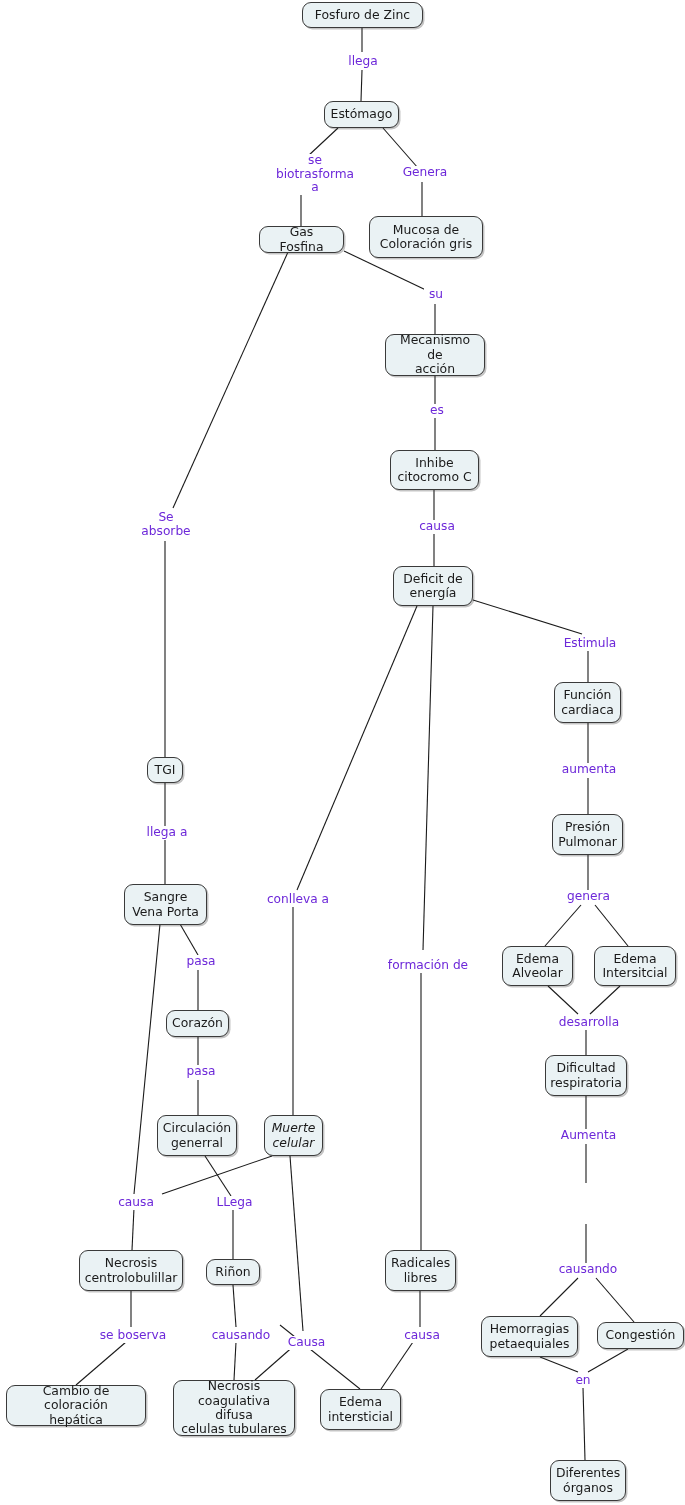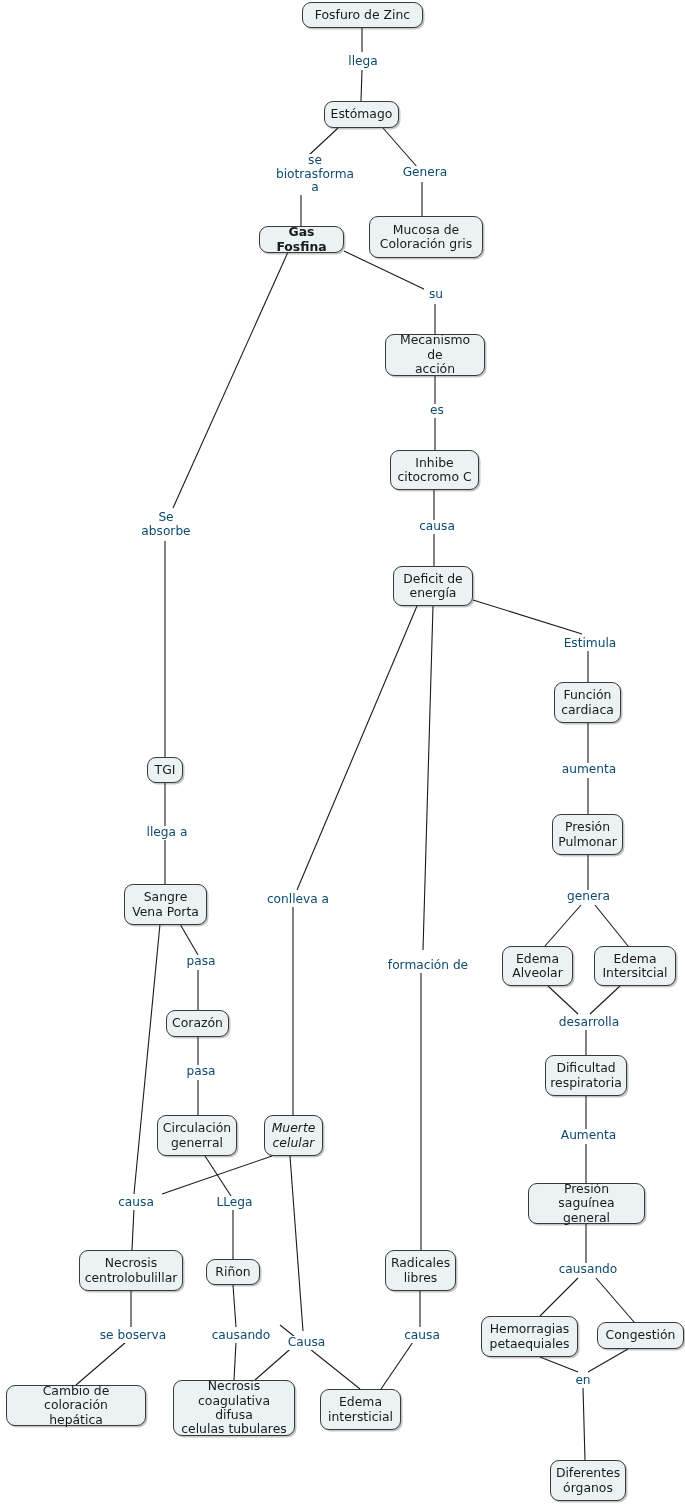--- a/index.html
+++ b/index.html
@@ -19,21 +19,21 @@
     display:flex;
     align-items:center;
     justify-content:center;
     padding:2px 6px;
     box-shadow:1.5px 1.5px 0 rgba(60,60,60,0.30);
     white-space:pre-line;
     z-index:3;
   }
   .lbl{
     position:absolute;
-    color:#0c4a6e;
+    color:#6d28d9;
     font-size:12.2px;
     line-height:13.6px;
     text-align:center;
     white-space:pre-line;
     background:#ffffff;
     z-index:2;
     padding:0 1px;
   }
 </style>
 </head>
@@ -93,41 +93,39 @@
       <line x1="586" y1="1144" x2="586" y2="1183" stroke="#1a1a1a" stroke-width="1.1"></line>
       <line x1="586" y1="1224" x2="586" y2="1263" stroke="#1a1a1a" stroke-width="1.1"></line>
       <line x1="578" y1="1278" x2="540" y2="1316" stroke="#1a1a1a" stroke-width="1.1"></line>
       <line x1="596" y1="1278" x2="634" y2="1322" stroke="#1a1a1a" stroke-width="1.1"></line>
       <line x1="540" y1="1357" x2="578" y2="1372" stroke="#1a1a1a" stroke-width="1.1"></line>
       <line x1="628" y1="1349" x2="588" y2="1372" stroke="#1a1a1a" stroke-width="1.1"></line>
       <line x1="583" y1="1388" x2="585" y2="1460" stroke="#1a1a1a" stroke-width="1.1"></line>
     </svg>
 <div class="node" style="left: 302px; top: 2px; width: 121px; height: 26px;">Fosfuro de Zinc</div>
     <div class="node" style="left: 324px; top: 101px; width: 75px; height: 27px;">Estómago</div>
-    <div class="node" style="left: 259px; top: 226px; width: 85px; height: 27px; font-weight: bold;">Gas Fosfina</div>
+    <div class="node" style="left: 259px; top: 226px; width: 85px; height: 27px;">Gas Fosfina</div>
     <div class="node" style="left: 369px; top: 216px; width: 114px; height: 42px;">Mucosa de
 Coloración gris</div>
     <div class="node" style="left: 385px; top: 334px; width: 100px; height: 42px;">Mecanismo de
 acción</div>
     <div class="node" style="left: 390px; top: 450px; width: 89px; height: 40px;">Inhibe
 citocromo C</div>
     <div class="node" style="left: 393px; top: 566px; width: 80px; height: 40px;">Deficit de
 energía</div>
     <div class="node" style="left: 554px; top: 682px; width: 67px; height: 41px;">Función
 cardiaca</div>
     <div class="node" style="left: 552px; top: 814px; width: 71px; height: 41px;">Presión
 Pulmonar</div>
     <div class="node" style="left: 502px; top: 946px; width: 71px; height: 40px;">Edema
 Alveolar</div>
     <div class="node" style="left: 594px; top: 946px; width: 82px; height: 40px;">Edema
 Intersitcial</div>
     <div class="node" style="left: 545px; top: 1055px; width: 82px; height: 41px;">Dificultad
 respiratoria</div>
-    <div class="node" style="left: 528px; top: 1183px; width: 117px; height: 41px;">Presión saguínea
-general</div>
     <div class="node" style="left: 481px; top: 1316px; width: 97px; height: 41px;">Hemorragias
 petaequiales</div>
     <div class="node" style="left: 597px; top: 1322px; width: 87px; height: 27px;">Congestión</div>
     <div class="node" style="left: 550px; top: 1460px; width: 76px; height: 41px;">Diferentes
 órganos</div>
     <div class="node" style="left: 147px; top: 757px; width: 36px; height: 26px;">TGI</div>
     <div class="node" style="left: 124px; top: 884px; width: 83px; height: 41px;">Sangre
 Vena Porta</div>
     <div class="node" style="left: 166px; top: 1010px; width: 63px; height: 27px;">Corazón</div>
     <div class="node" style="left: 157px; top: 1115px; width: 80px; height: 41px;">Circulación

